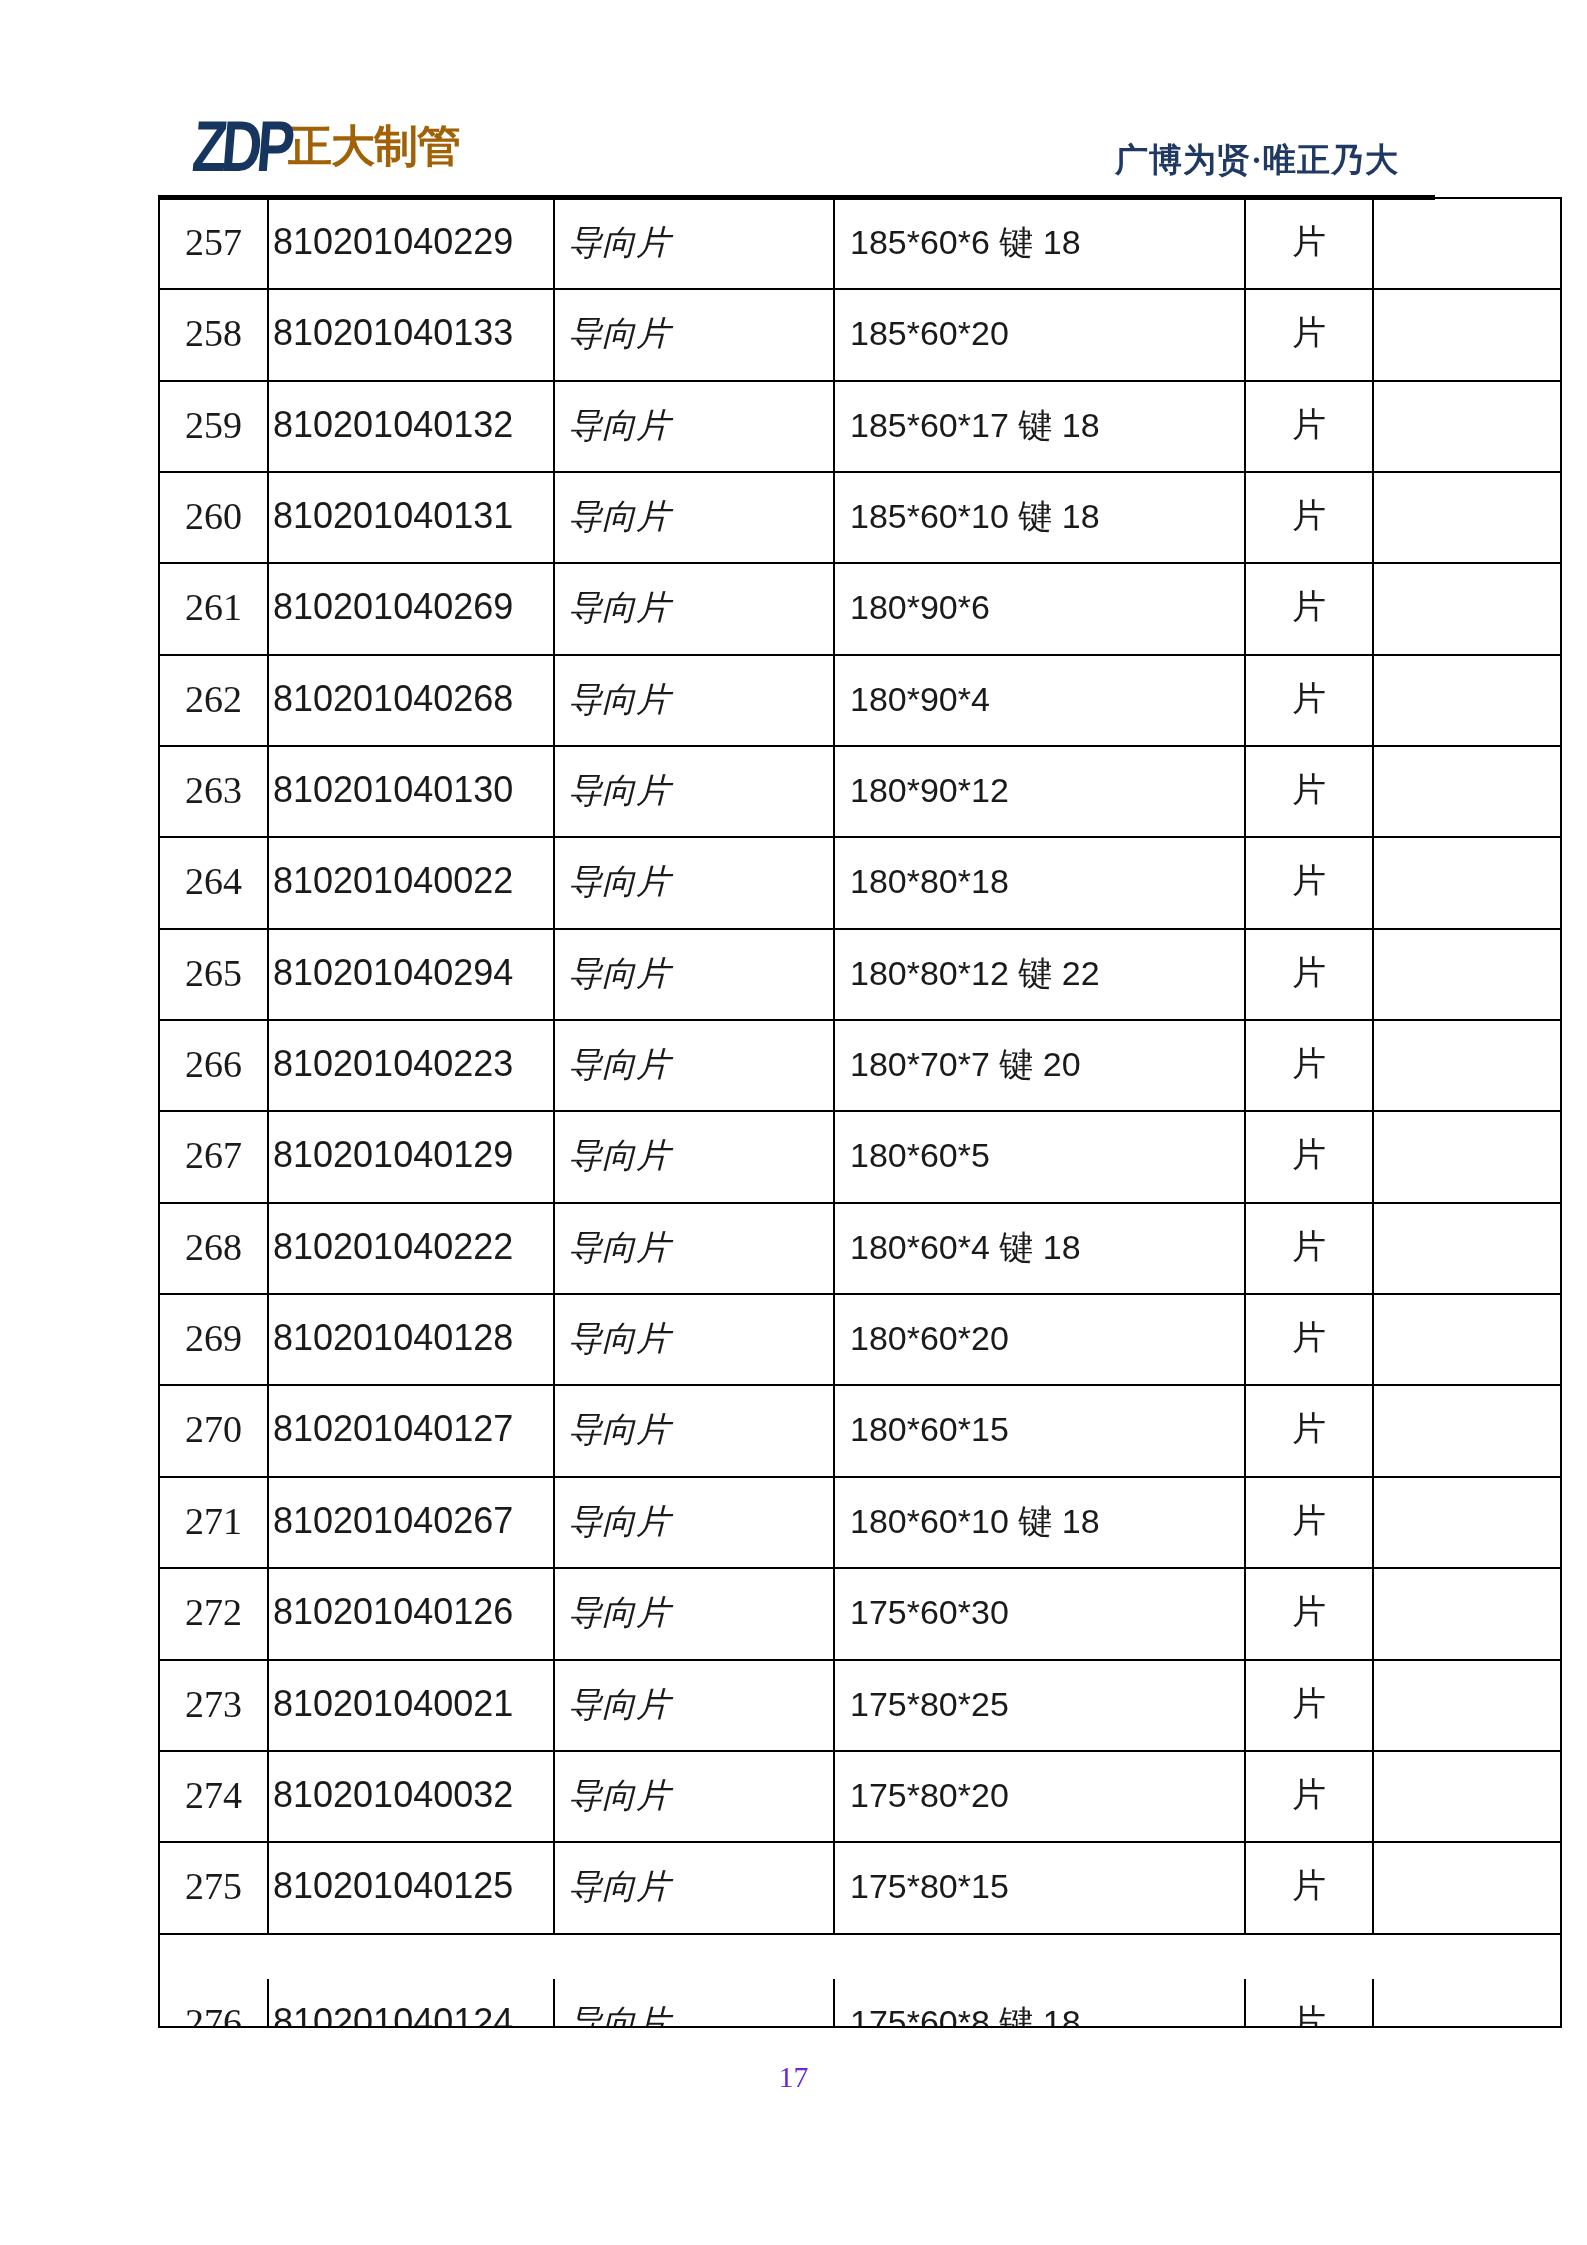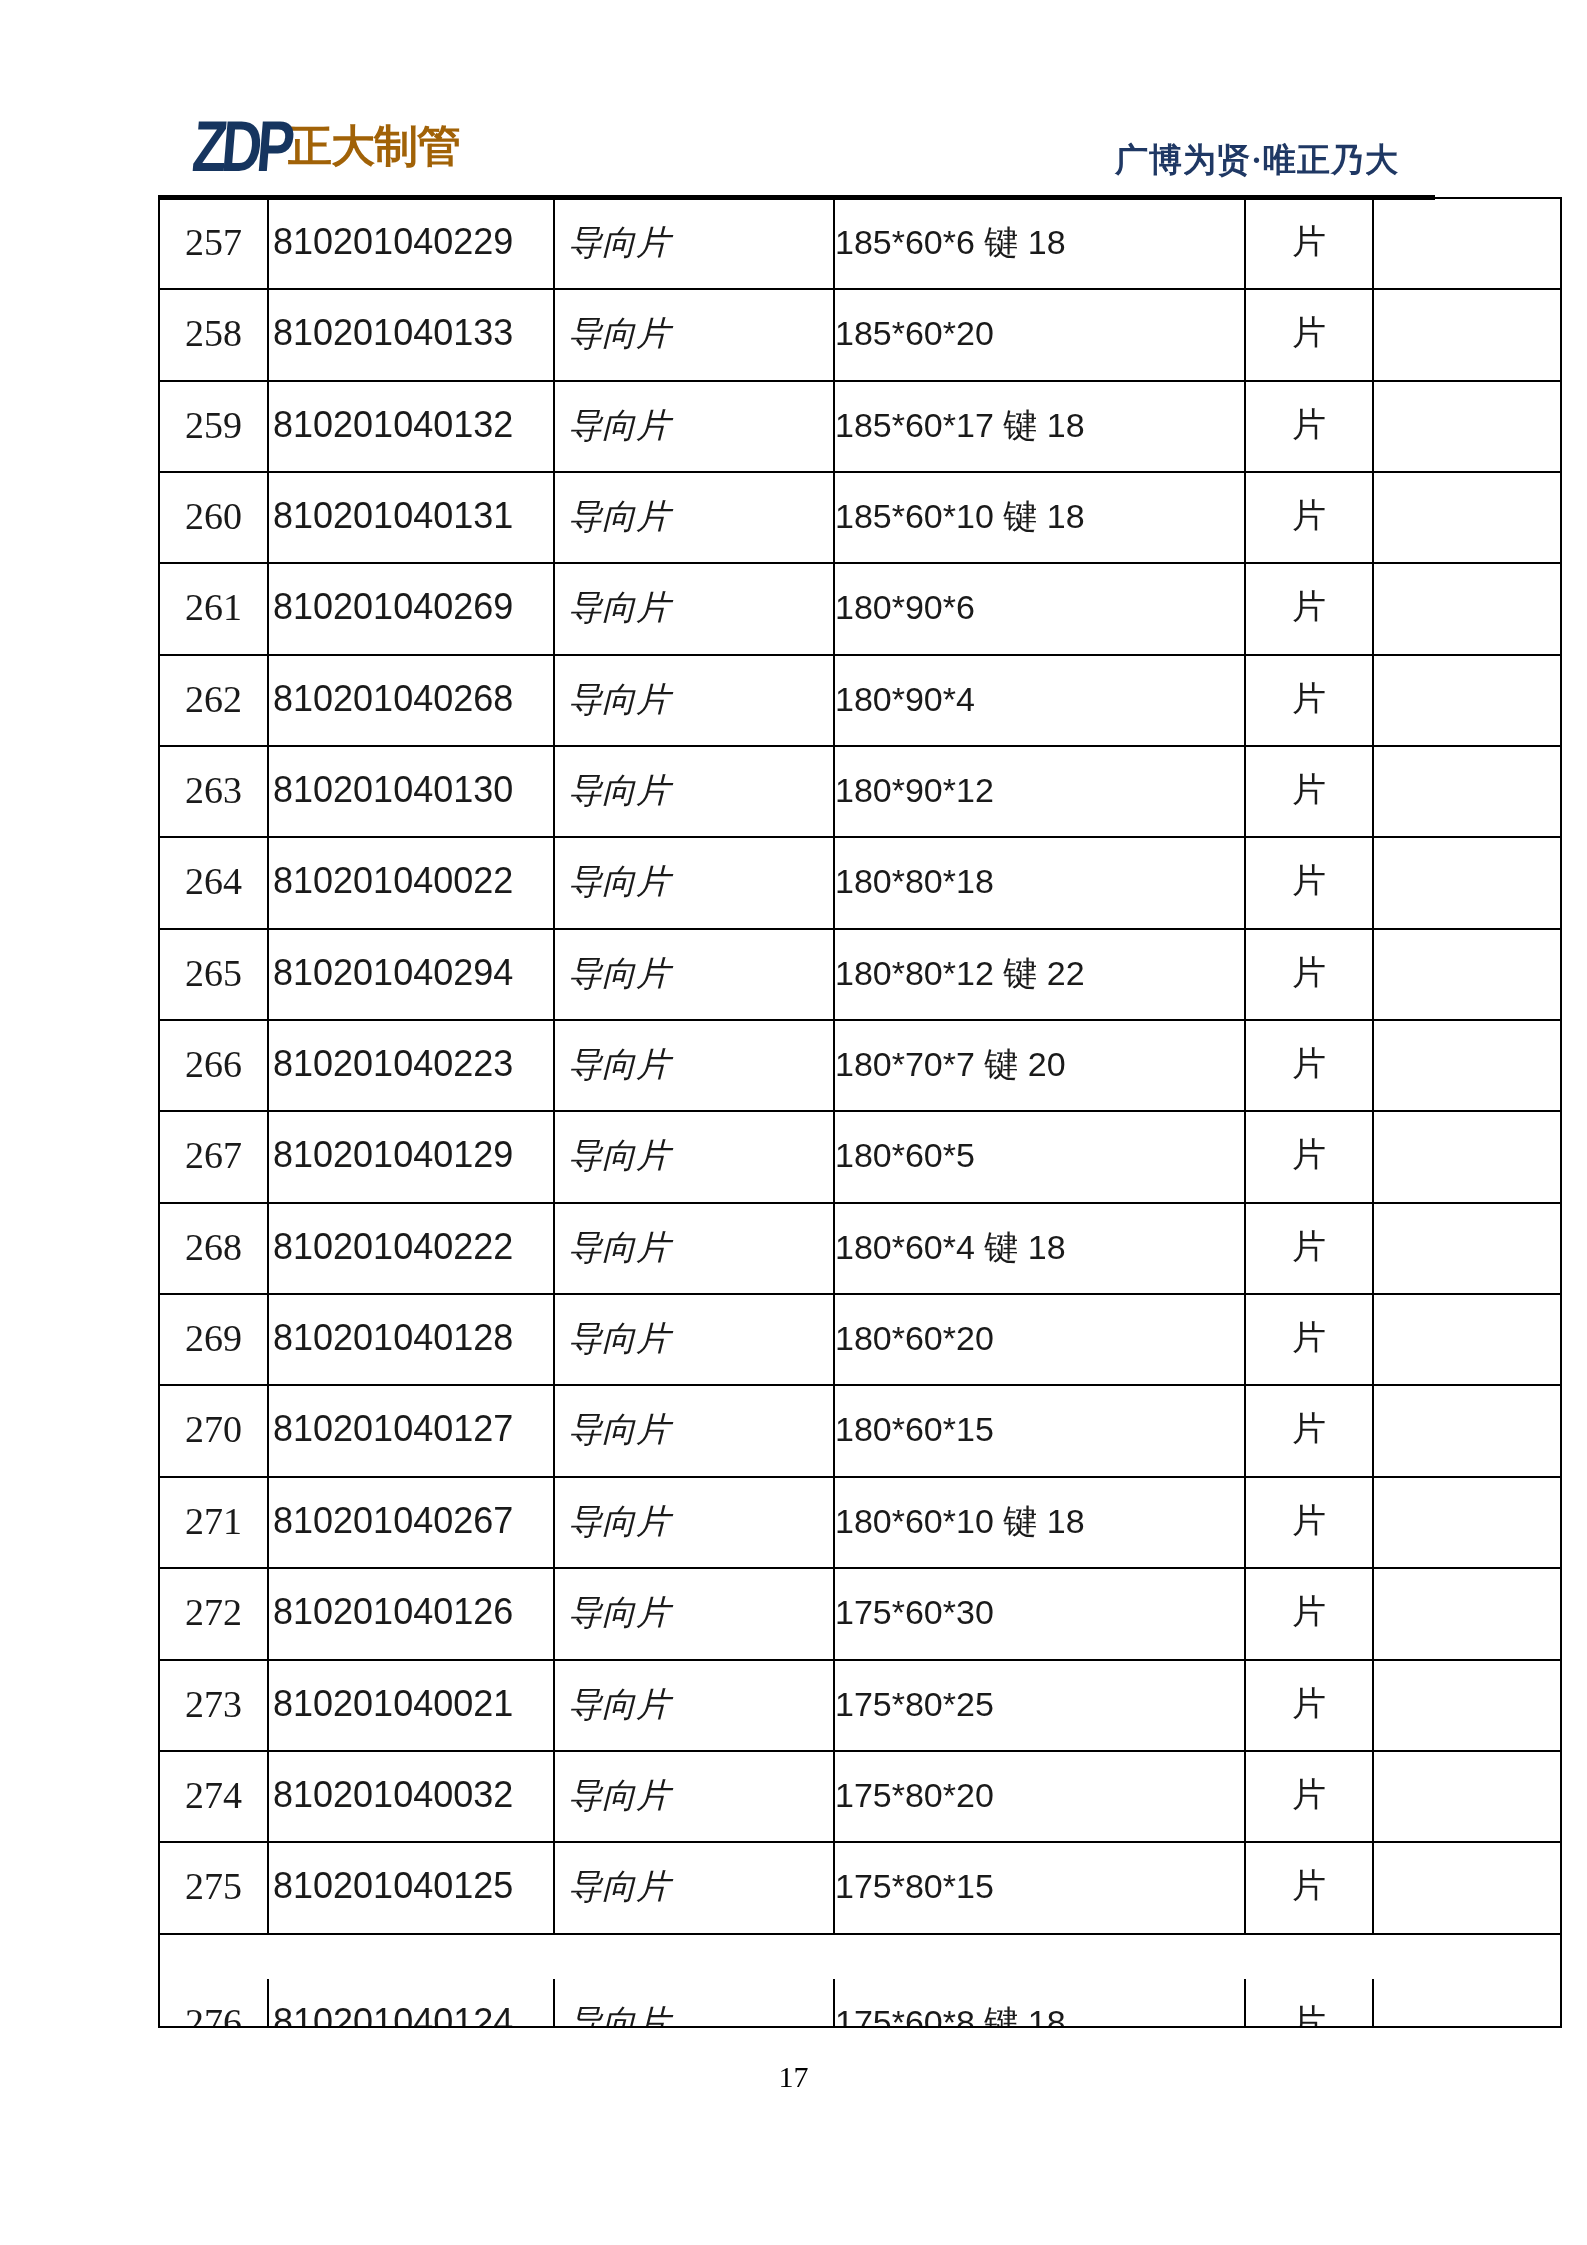--- a/index.html
+++ b/index.html
@@ -76,34 +76,35 @@
   .c-code{
     padding-left:4px;
     font-size:36px;line-height:40px;
     letter-spacing:0px;
   }
   .c-name{
     padding-left:13px;
     font-size:34px;line-height:40px;font-style:italic;
   }
   .c-spec{
+    padding-left:15px;
     font-size:34px;line-height:40px;
   }
   .c-unit{
     justify-content:center;
     font-family:"Liberation Serif","DejaVu Serif",serif;
     font-size:34px;line-height:40px;
   }
 
   
   .footer-page{
     position:absolute;left:0;top:2060px;width:100%;
     text-align:center;
     font-family:"Liberation Serif","DejaVu Serif",serif;
-    font-size:30px;color:#000000;
+    font-size:30px;color:#6d28d9;
   }
 </style>
 </head>
 <body>
 
 <div class="page">
 
   <div class="header-logo">
     <span class="logo-zdp">ZDP</span>
     <span class="logo-company">正大制管</span>

